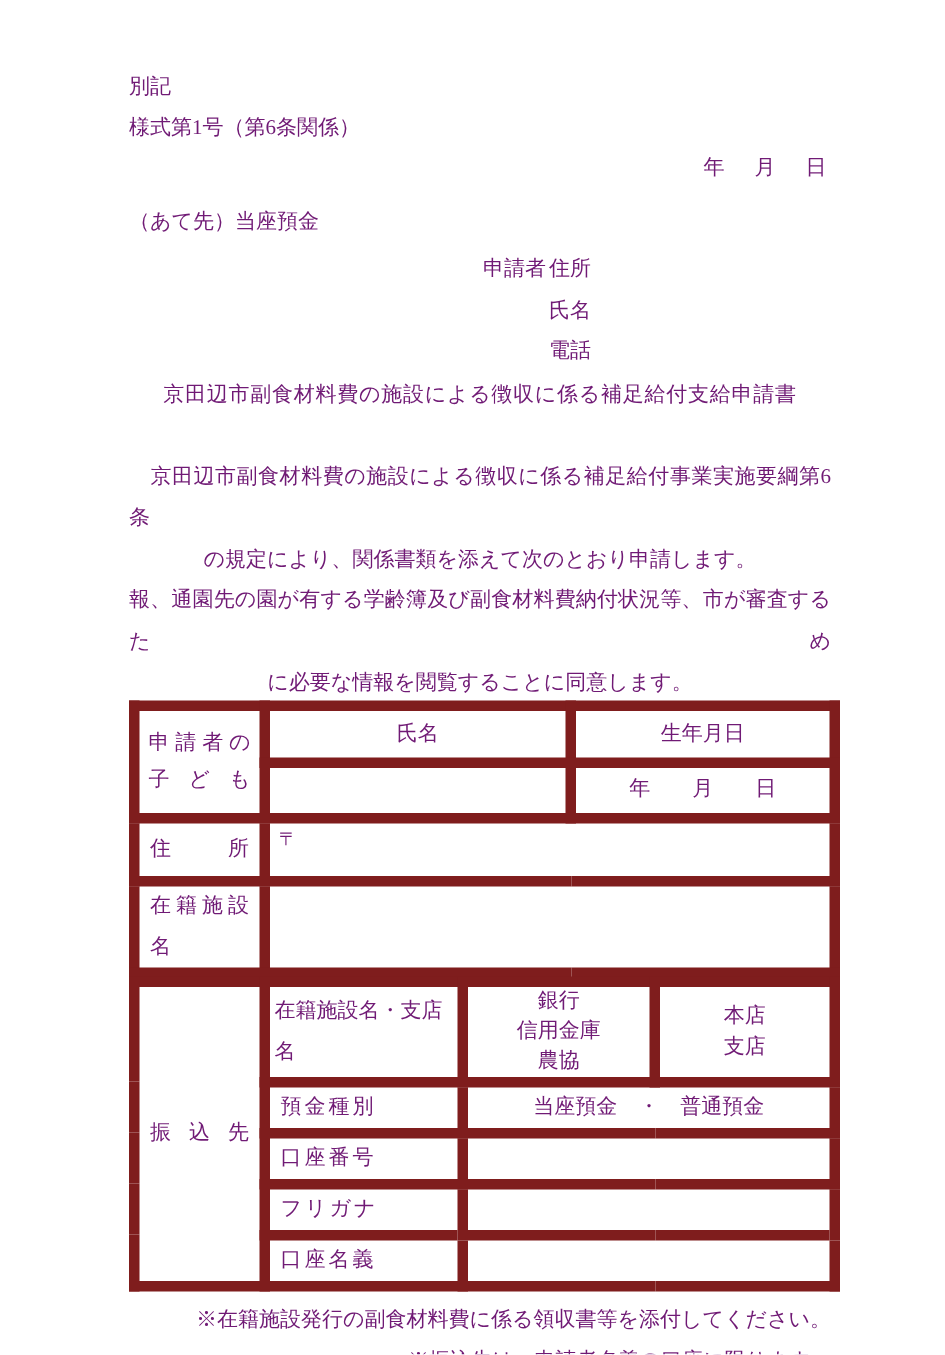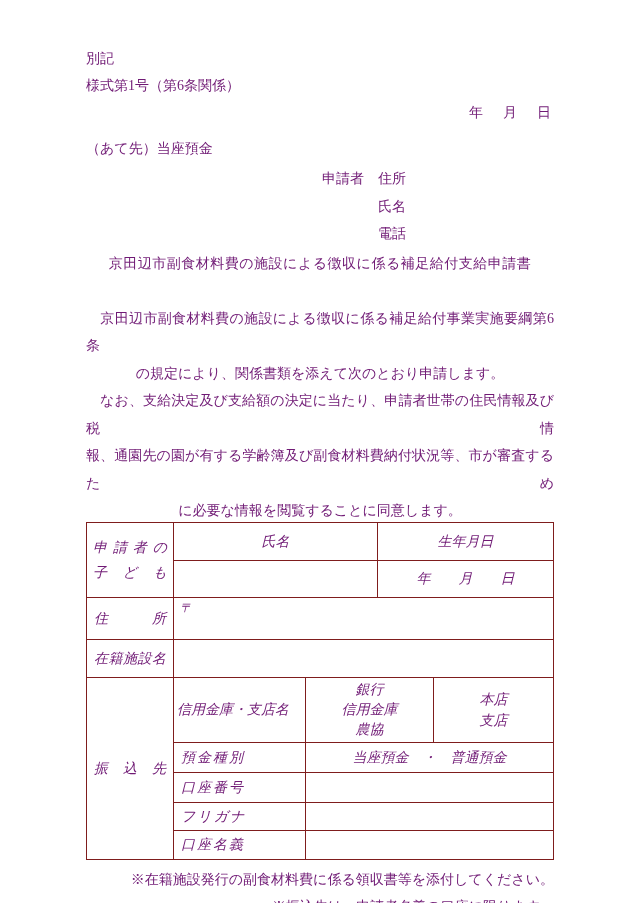--- a/index.html
+++ b/index.html
@@ -11,30 +11,30 @@
     color:#701a75;
     font-family:"Liberation Serif","DejaVu Serif",serif;
     font-size:14px;
     line-height:27px;
     padding:45px 76px 0 86px;
     overflow:hidden;
   }
   .line{line-height:27px;white-space:pre;}
   .date-line{text-align:right;letter-spacing:3px;}
   .addressee{margin-top:9px;}
-  .applicant-block{margin-top:4px;display:flex;gap:14px;margin-left:236px;line-height:27.5px;font-family:Liberation Mono, monospace;}
+  .applicant-block{margin-top:4px;display:flex;gap:2px;margin-left:236px;line-height:27.5px;}
   .applicant-fields div{line-height:27.5px;}
   .doc-title{margin-top:1px;text-align:center;line-height:27px;letter-spacing:0.5px;}
   .body-paragraphs{margin-top:28px;}
   .body-paragraphs .bline{line-height:27.5px;white-space:pre;text-align:center;}
   .body-paragraphs .fill{white-space:normal;text-align:justify;text-align-last:justify;}
   table{border-collapse:collapse;table-layout:fixed;width:467px;}
   .tblA{margin-top:-3px;}
   .tblB{margin-top:-1px;}
-  td{border:1px solid #7f1d1d;padding:0 6px;font-size:14px;overflow:hidden;font-style:italic;}
+  td{border:7px solid #7f1d1d;padding:0 6px;font-size:14px;overflow:hidden;}
   .lbl{text-align:justify;text-align-last:justify;padding:0 7px;}
   .jline{text-align:justify;text-align-last:justify;line-height:25px;}
   .chdr{text-align:center;}
   .bank-lbl{padding:0 3px;}
   .sub-lbl{letter-spacing:2px;padding:0 7px;}
   .addr-val{vertical-align:top;padding-top:3px;line-height:14px;}
   .postal{font-size:12px;}
   .multi{text-align:center;}
   .multi div{line-height:20px;}
   .branch div{line-height:21px;}
@@ -59,21 +59,20 @@
       <div>氏名</div>
       <div>電話</div>
     </div>
   </div>
 
   <div class="doc-title">京田辺市副食材料費の施設による徴収に係る補足給付支給申請書</div>
 
   <div class="body-paragraphs">
     <div class="bline fill">　京田辺市副食材料費の施設による徴収に係る補足給付事業実施要綱第6条</div>
     <div class="bline">の規定により、関係書類を添えて次のとおり申請します。</div>
-    <div class="bline fill">　なお、支給決定及び支給額の決定に当たり、申請者世帯の住民情報及び税情</div>
     <div class="bline fill">報、通園先の園が有する学齢簿及び副食材料費納付状況等、市が審査するため</div>
     <div class="bline">に必要な情報を閲覧することに同意します。</div>
   </div>
 
   <table class="tblA">
     <colgroup>
         <col style="width:87px">
         <col style="width:204px">
         <col style="width:176px">
       </colgroup>
@@ -106,21 +105,21 @@
   <table class="tblB">
     <colgroup>
         <col style="width:87px">
         <col style="width:132px">
         <col style="width:128px">
         <col style="width:120px">
       </colgroup>
     <tbody>
         <tr style="height:65px">
       <td rowspan="5" class="lbl">振込先</td>
-      <td class="bank-lbl">信用金庫・支店名</td>
+      <td class="bank-lbl">在籍施設名・支店名</td>
       <td class="multi">
         <div>銀行</div>
         <div>信用金庫</div>
         <div>農協</div>
       </td>
       <td class="multi branch">
         <div>本店</div>
         <div>支店</div>
       </td>
     </tr>

